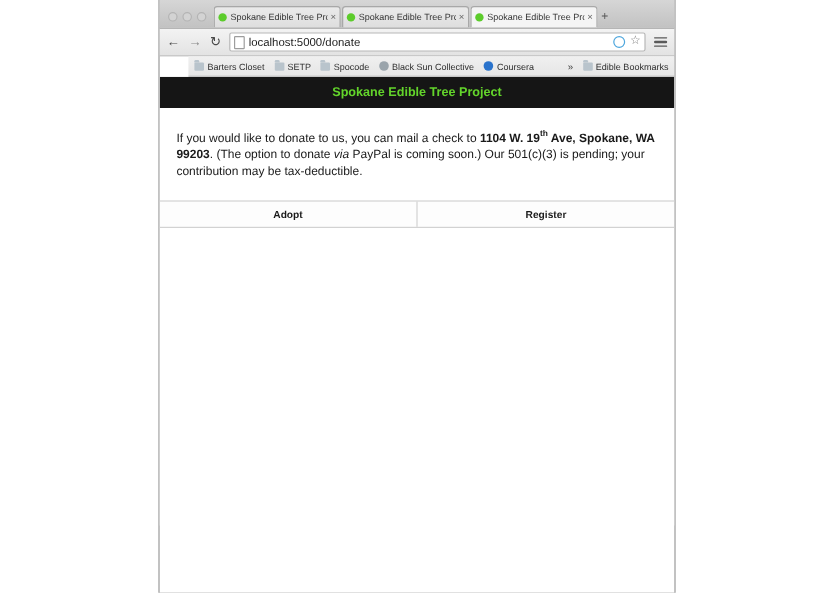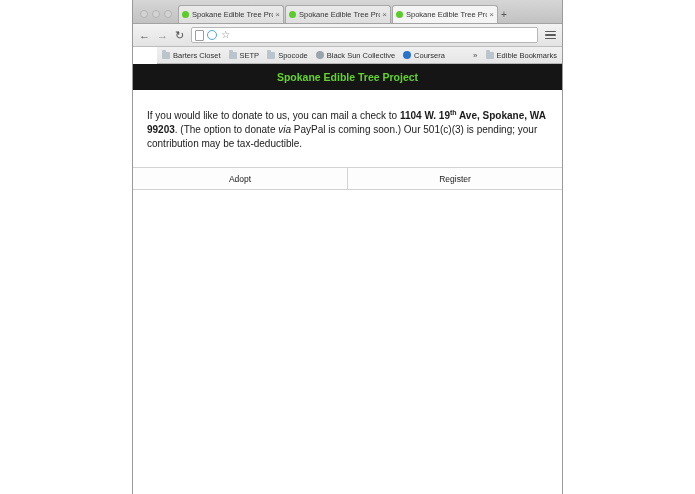--- a/index.html
+++ b/index.html
@@ -242,21 +242,21 @@
     display: flex;
     align-items: stretch;
     background: #fdfdfd;
   }
   .navstrip .cell {
     flex: 1;
     display: flex;
     align-items: center;
     justify-content: center;
     font-size: 8.5px;
-    font-weight: normal;
+    font-weight: bold;
     color: #1a1a1a;
     border-right: 1px solid #d2d2d2;
   }
   .navstrip .cell:last-child { border-right: none; }
   .page-rest {
     height: 100%;
     background: #ffffff;
   }
 </style>
 </head>
@@ -290,20 +290,21 @@
         <div class="newtab">+</div>
       </div>
     </div>
 
     <div class="navbar">
       <span class="navicon enabled">←</span>
       <span class="navicon">→</span>
       <span class="navicon enabled">↻</span>
       <div class="urlbox">
         <span class="page-ico"></span>
+        <span class="urltext">localhost:5000/donate</span>
         <span class="urlright">
           <span class="circ-ico"></span>
           <span class="star-ico">☆</span>
         </span>
       </div>
       <span class="menu-ico">
         <span></span>
           <span></span>
           <span></span>
       </span>

